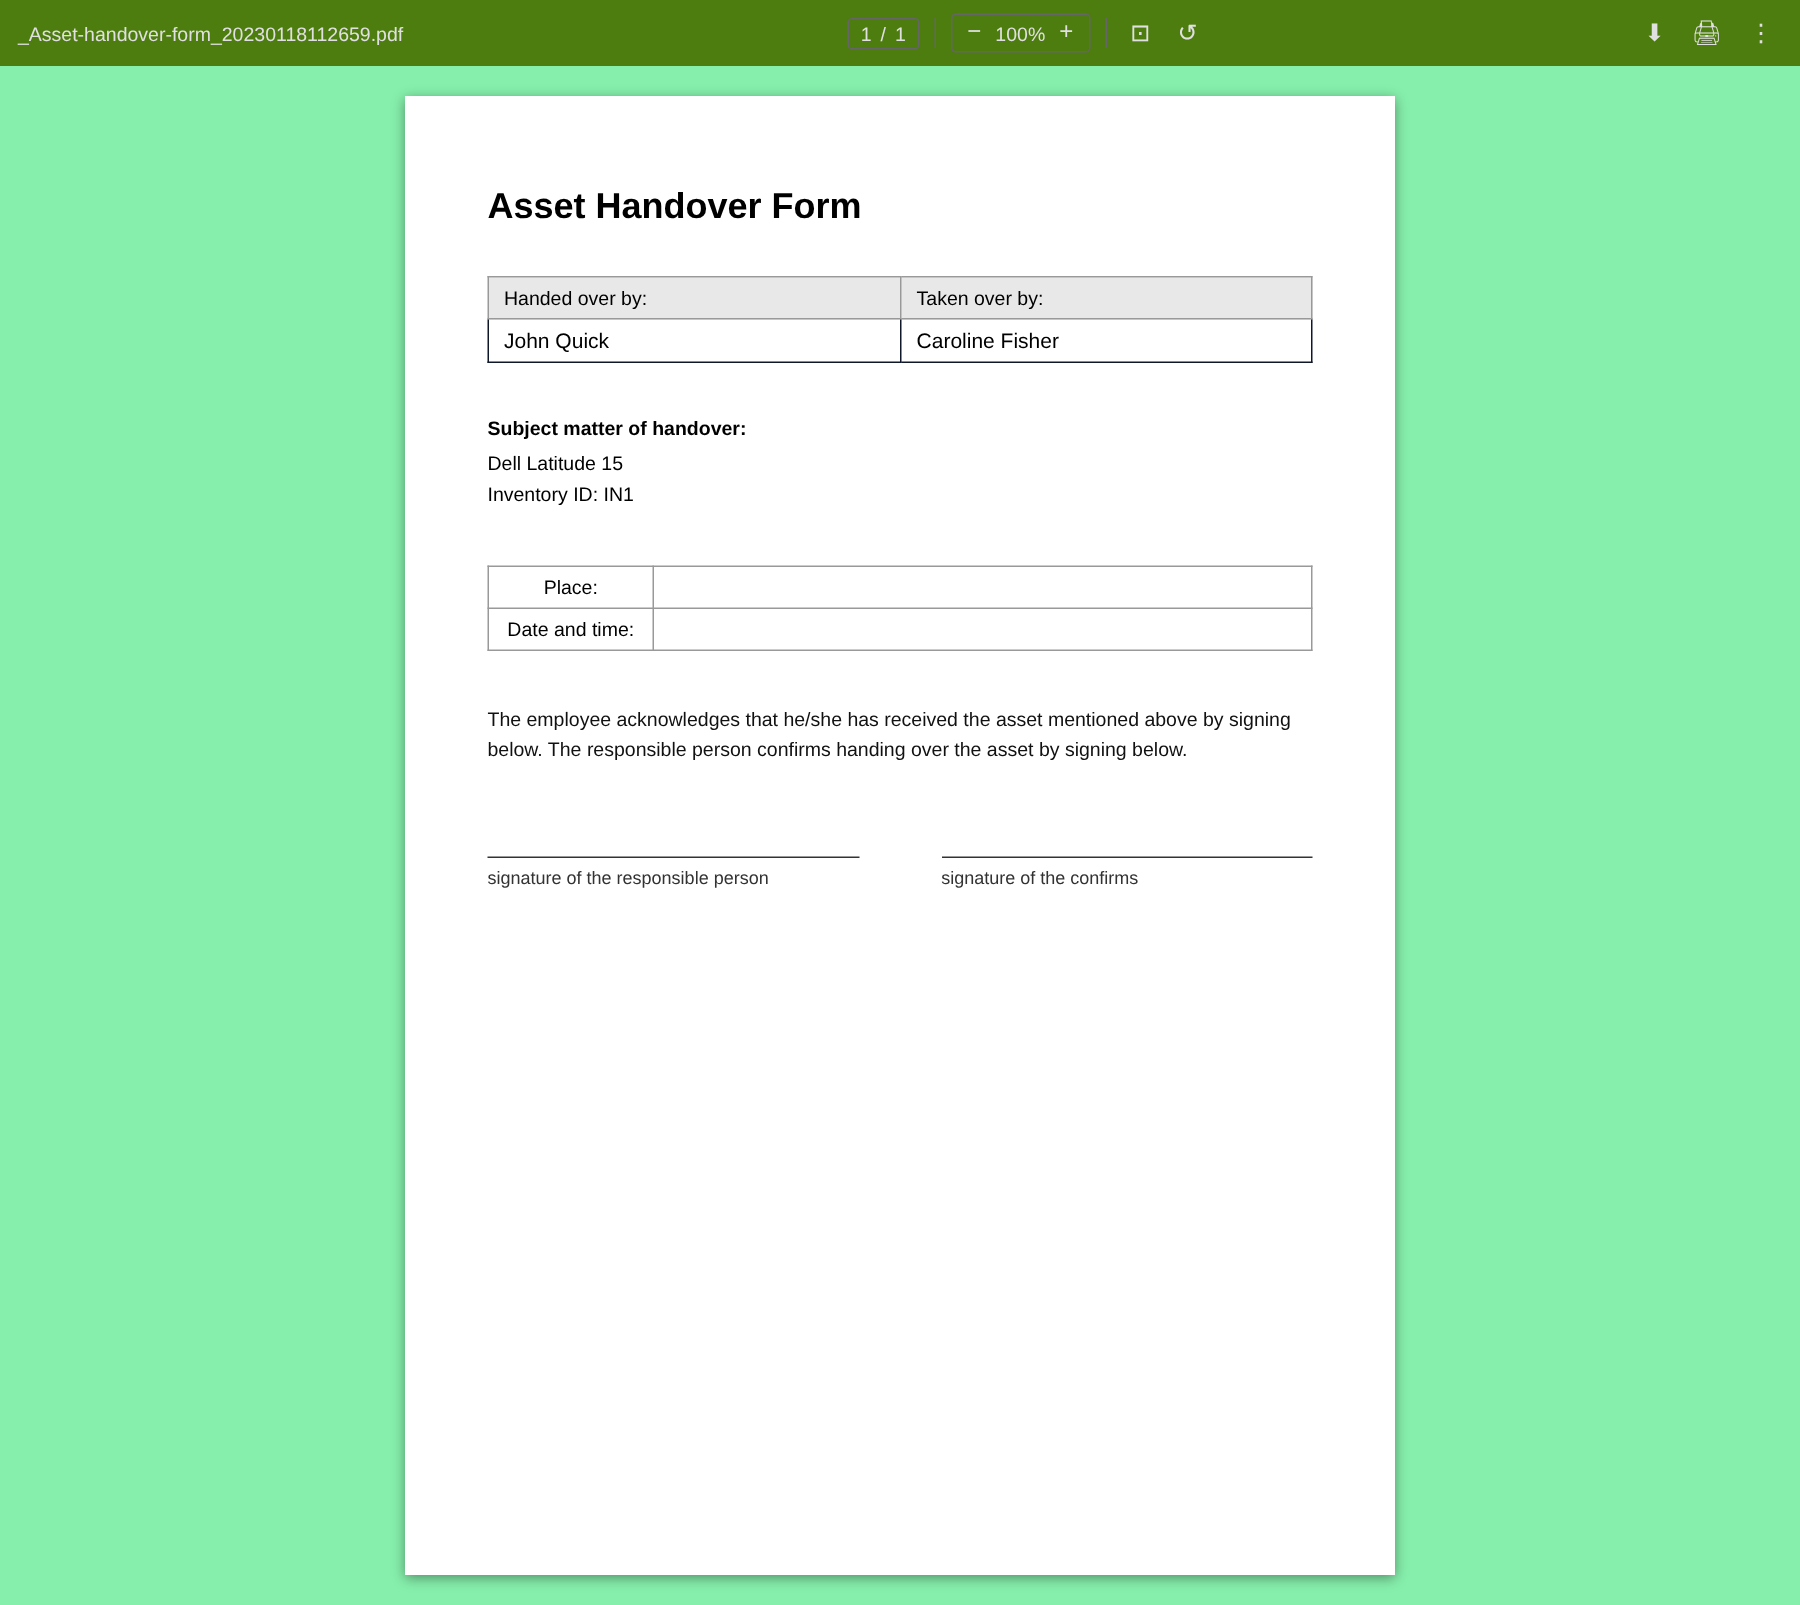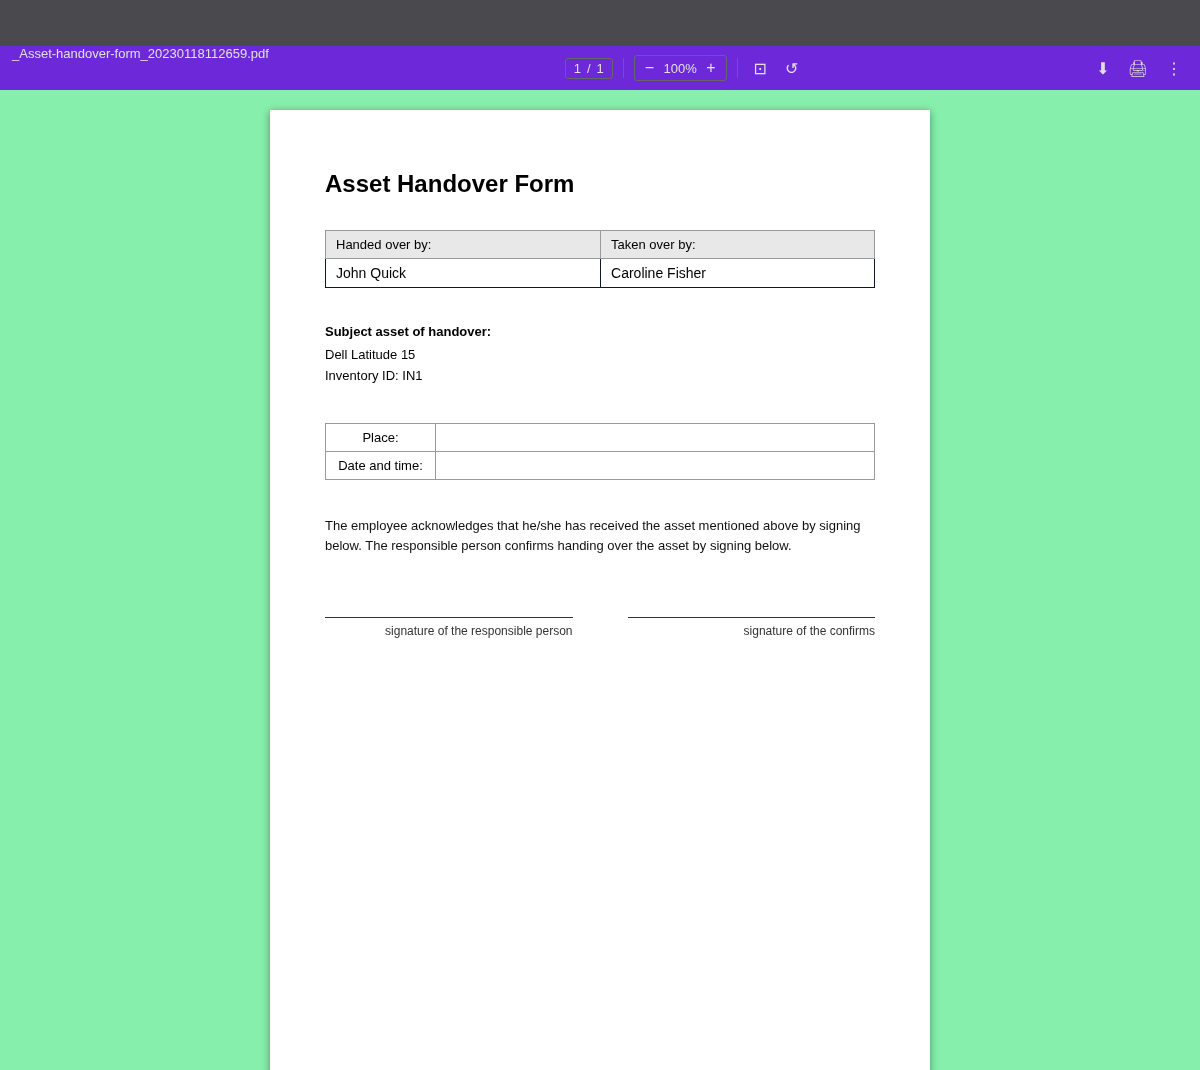--- a/index.html
+++ b/index.html
@@ -6,28 +6,28 @@
 
     body {
       background-color: #4a4a4e;
       font-family: Arial, sans-serif;
       height: 1070px;
       overflow: hidden;
     }
 
     
     .toolbar {
-      background-color: #6d28d9;
+      background-color: #4d7c0f;
       height: 44px;
       display: flex;
+      align-items: center;
       padding: 0 12px;
       gap: 10px;
       color: #e0e0e0;
       font-size: 13px;
-      margin-top: 46px;
     }
 
     .toolbar-filename {
       flex: 0 0 auto;
       font-size: 13px;
       color: #e0e0e0;
       margin-right: 10px;
     }
 
     .toolbar-center {
@@ -213,21 +213,21 @@
 
     
     .signature-section {
       display: flex;
       justify-content: space-between;
       margin-top: 20px;
     }
 
     .signature-block {
       width: 45%;
-      text-align: right;
+      text-align: left;
     }
 
     .signature-line {
       border-top: 1px solid #333;
       width: 100%;
       margin-bottom: 6px;
     }
 
     .signature-label {
       font-size: 12px;
@@ -282,21 +282,21 @@
       </thead>
       <tbody>
         <tr>
           <td>John Quick</td>
           <td>Caroline Fisher</td>
         </tr>
       </tbody>
     </table>
 
     <div class="subject-section">
-      <div class="subject-label">Subject asset of handover:</div>
+      <div class="subject-label">Subject matter of handover:</div>
       <div class="subject-value">
         <div>Dell Latitude 15</div>
         <div>Inventory ID: IN1</div>
       </div>
     </div>
 
     <table class="fields-table">
       <tbody>
         <tr class="field-row">
           <td class="field-label">Place:</td>

